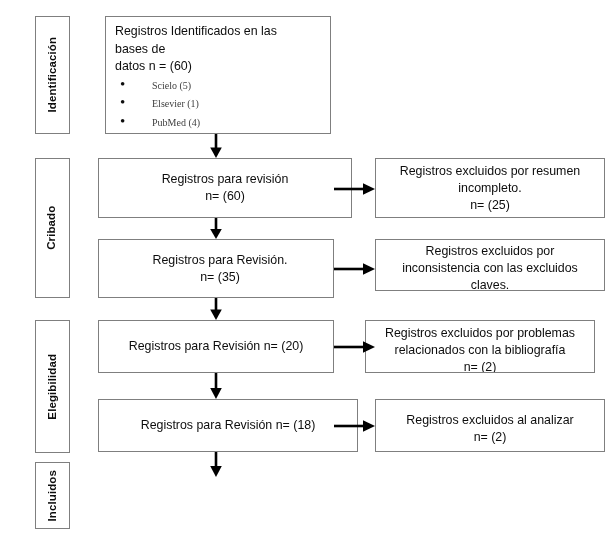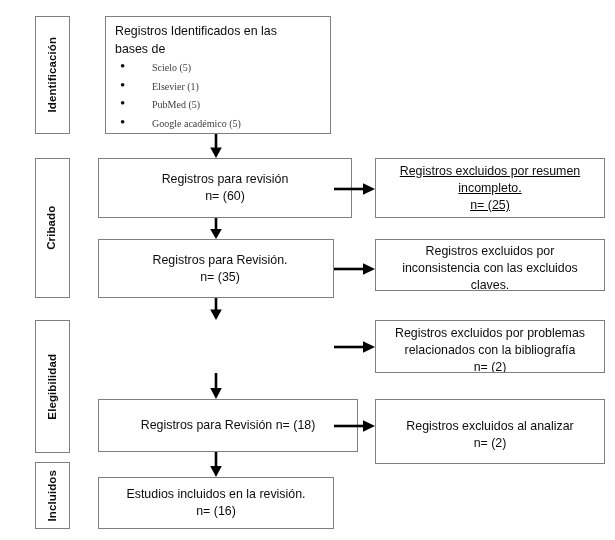--- a/index.html
+++ b/index.html
@@ -131,32 +131,33 @@
   </div>
 
   <div class="stage-box" style="left:35px; top:462px; width:35px; height:67px;">
     <span class="stage-label">Incluidos</span>
   </div>
 
   <div class="flow-box" style="left:98px; top:16px; width:226px; height:118px;margin-left:7px;">
     <div class="inner" style="justify-content:flex-start; padding-top:6px;">
       <div class="hdr-line">Registros Identificados en las</div>
       <div class="hdr-line">bases de</div>
+      <div class="hdr-line">datos n = (60)</div>
 
       <div class="bullet-row">
         <span class="bullet-dot">•</span>
         <span class="bullet-text">Scielo (5)</span>
       </div>
       <div class="bullet-row">
         <span class="bullet-dot">•</span>
         <span class="bullet-text">Elsevier (1)</span>
       </div>
       <div class="bullet-row">
         <span class="bullet-dot">•</span>
-        <span class="bullet-text">PubMed (5)</span>
+        <span class="bullet-text">PubMed (4)</span>
       </div>
       <div class="bullet-row">
         <span class="bullet-dot">•</span>
         <span class="bullet-text">Google académico (5)</span>
       </div>
     </div>
   </div>
 
   <div class="flow-box" style="left:98px; top:158px; width:254px; height:60px;">
     <div class="inner">
@@ -165,59 +166,58 @@
     </div>
   </div>
 
   <div class="flow-box" style="left:98px; top:239px; width:236px; height:59px;padding-left:8px;">
     <div class="inner">
       <div class="line center-text">Registros para Revisión.</div>
       <div class="line center-text">n= (35)</div>
     </div>
   </div>
 
+  <div class="flow-box" style="left:98px; top:320px; width:236px; height:53px;">
+    <div class="inner">
+      <div class="line center-text">Registros para Revisión n= (20)</div>
+    </div>
+  </div>
 
   <div class="flow-box" style="left:98px; top:399px; width:260px; height:53px;">
     <div class="inner">
       <div class="line center-text">Registros para Revisión n= (18)</div>
     </div>
   </div>
 
-  <div class="flow-box" style="left:98px; top:477px; width:236px; height:52px;">
-    <div class="inner">
-      <div class="line center-text">Estudios incluidos en la revisión.</div>
-      <div class="line center-text">n= (16)</div>
-    </div>
-  </div>
-
-  <div class="flow-box" style="left:375px; top:158px; width:230px; height:60px;text-decoration:underline;">
+
+  <div class="flow-box" style="left:375px; top:158px; width:230px; height:60px;">
     <div class="inner">
       <div class="line center-text">Registros excluidos por resumen</div>
       <div class="line center-text">incompleto.</div>
       <div class="line center-text">n= (25)</div>
     </div>
   </div>
 
   <div class="flow-box clipped" style="left:375px; top:239px; width:230px; height:52px;">
     <div class="inner">
       <div class="line center-text">Registros excluidos por</div>
       <div class="line center-text">inconsistencia con las excluidos</div>
       <div class="line center-text">claves.</div>
     </div>
   </div>
 
-  <div class="flow-box clipped" style="left:375px; top:320px; width:230px; height:53px;">
+  <div class="flow-box clipped" style="left:365px; top:320px; width:230px; height:53px;">
     <div class="inner">
       <div class="line center-text">Registros excluidos por problemas</div>
       <div class="line center-text">relacionados con la bibliografía</div>
       <div class="line center-text">n= (2)</div>
     </div>
   </div>
 
-  <div class="flow-box clipped" style="left:375px; top:399px; width:230px; height:65px;">
+  <div class="flow-box clipped" style="left:375px; top:399px; width:230px; height:53px;">
     <div class="inner">
       <div class="line center-text">Registros excluidos al analizar</div>
       <div class="line center-text">n= (2)</div>
     </div>
   </div>
 
   <div class="arrow" style="left:208px; top:134px;">
     <svg width="16" height="25" viewBox="0 0 16 25">
       <line x1="8" y1="0" x2="8" y2="16" stroke="#000000" stroke-width="2.6"></line>
       <polygon points="8,24 2.2,13.5 13.8,13.5" fill="#000000"></polygon>

